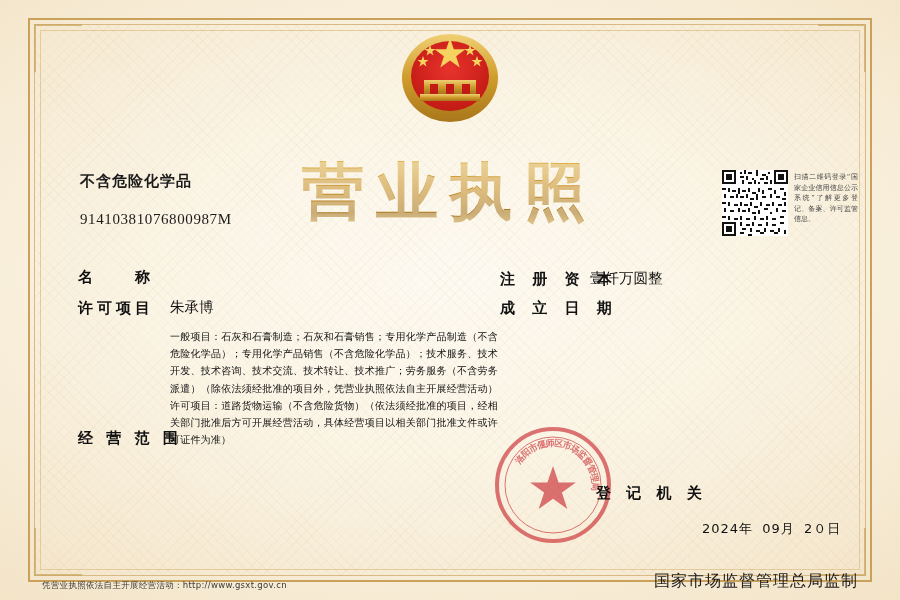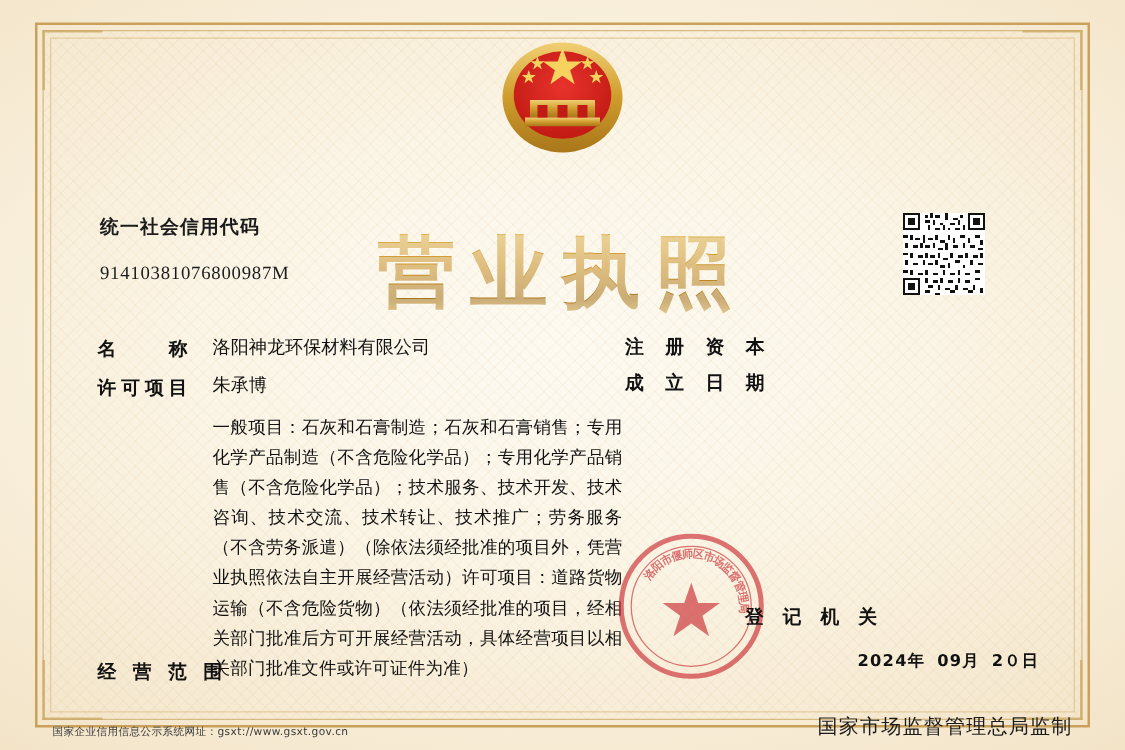--- a/index.html
+++ b/index.html
@@ -77,21 +77,20 @@
     font-size: 62px;
     font-weight: bold;
     letter-spacing: 12px;
     color: #c8922a;
     background: linear-gradient(180deg, #e8c15e 0%, #c8922a 45%, #a8761c 75%, #e2b955 100%);
     -webkit-background-clip: text;
     background-clip: text;
     -webkit-text-fill-color: transparent;
     text-shadow: 0 1px 0 rgba(255,255,255,.4);
     white-space: nowrap;
-    margin-top: 26px;
   }
 
   
   .code-block {
     position: absolute;
     left: 80px;
     top: 172px;
     color: #1b1b1b;
   }
   .code-label {
@@ -160,21 +159,21 @@
     letter-spacing: 6px;
   }
   .val {
     flex: 1 1 auto;
     font-family: "DejaVu Sans", sans-serif;
     font-size: 14.5px;
     color: #111;
     line-height: 1.45;
   }
   .val.scope {
-    font-size: 14px;
+    font-size: 10px;
     line-height: 1.72;
     text-align: justify;
     letter-spacing: .2px;
   }
   .val.addr {
     line-height: 1.6;
   }
 
   
   .registrar {
@@ -182,27 +181,26 @@
     left: 596px;
     top: 484px;
     font-family: "DejaVu Sans", sans-serif;
     font-size: 15px;
     font-weight: 700;
     letter-spacing: 5px;
     color: #111;
   }
   .issue-date {
     position: absolute;
-    left: 684px;
+    left: 700px;
     top: 520px;
     font-family: "DejaVu Sans", sans-serif;
     font-size: 13px;
     color: #111;
     letter-spacing: 1px;
-    font-weight: bold;
   }
   .issue-date span { margin: 0 2px; }
 
   
   .seal {
     position: absolute;
     left: 492px;
     top: 424px;
     width: 122px;
     height: 122px;
@@ -269,21 +267,21 @@
 
     <polygon points="46,27 47.4,31 51.6,31 48.2,33.5 49.5,37.5 46,35 42.5,37.5 43.8,33.5 40.4,31 44.6,31" fill="#f5d35e"></polygon>
     <polygon points="39,38 40.4,42 44.6,42 41.2,44.5 42.5,48.5 39,46 35.5,48.5 36.8,44.5 33.4,42 37.6,42" fill="#f5d35e"></polygon>
     <polygon points="86,27 87.4,31 91.6,31 88.2,33.5 89.5,37.5 86,35 82.5,37.5 83.8,33.5 80.4,31 84.6,31" fill="#f5d35e"></polygon>
     <polygon points="93,38 94.4,42 98.6,42 95.2,44.5 96.5,48.5 93,46 89.5,48.5 90.8,44.5 87.4,42 91.6,42" fill="#f5d35e"></polygon>
   </svg>
 
   <div class="title">营业执照</div>
 
   <div class="code-block">
-    <div class="code-label">统一社会信用代码</div>
+    <div class="code-label">不含危险化学品</div>
     <div class="code-value">91410381076800987M</div>
   </div>
 
   <svg class="qr-wrap" viewBox="0 0 33 33" shape-rendering="crispEdges">
     <rect width="33" height="33" fill="#ffffff"></rect>
     <g fill="#111111">
       <path d="M0 0h7v7h-7z M1 1h5v5h-5z" fill="#111"></path>
       <rect x="1" y="1" width="5" height="5" fill="#fff"></rect>
       <rect x="2" y="2" width="3" height="3" fill="#111"></rect>
       <rect x="26" y="0" width="7" height="7" fill="#111"></rect>
@@ -379,39 +377,40 @@
         <rect x="21" y="29" width="1" height="2"></rect>
       <rect x="24" y="30" width="2" height="1"></rect>
         <rect x="28" y="29" width="1" height="2"></rect>
       <rect x="31" y="30" width="1" height="2"></rect>
       <rect x="9" y="31" width="2" height="1"></rect>
         <rect x="13" y="32" width="2" height="1"></rect>
       <rect x="19" y="31" width="2" height="1"></rect>
         <rect x="26" y="31" width="2" height="1"></rect>
     </g>
   </svg>
+  <div class="qr-note">扫描二维码登录“国家企业信用信息公示系统”了解更多登记、备案、许可监管信息。</div>
 
   <div class="fields-left">
     <div class="row">
       <div class="lbl">名　　称</div>
-      <div class="val">洛阳神龙环保材料有限公司</div>
     </div>
     <div class="row">
       <div class="lbl">许可项目</div>
       <div class="val">朱承博</div>
     </div>
     <div class="row">
       <div class="lbl">经 营 范 围</div>
       <div class="val scope">一般项目：石灰和石膏制造；石灰和石膏销售；专用化学产品制造（不含危险化学品）；专用化学产品销售（不含危险化学品）；技术服务、技术开发、技术咨询、技术交流、技术转让、技术推广；劳务服务（不含劳务派遣）（除依法须经批准的项目外，凭营业执照依法自主开展经营活动）许可项目：道路货物运输（不含危险货物）（依法须经批准的项目，经相关部门批准后方可开展经营活动，具体经营项目以相关部门批准文件或许可证件为准）</div>
     </div>
   </div>
 
   <div class="fields-right">
     <div class="row">
       <div class="lbl r">注 册 资 本</div>
+      <div class="val">壹仟万圆整</div>
     </div>
     <div class="row">
       <div class="lbl r">成 立 日 期</div>
     </div>
   </div>
 
   <svg class="seal" viewBox="0 0 122 122">
     <circle cx="61" cy="61" r="56" fill="none" stroke="#c8232a" stroke-width="4"></circle>
     <circle cx="61" cy="61" r="48" fill="none" stroke="#c8232a" stroke-width="1"></circle>
     <polygon points="61,42 66.6,58.4 83.9,58.4 69.9,68.6 75.3,85 61,74.8 46.7,85 52.1,68.6 38.1,58.4 55.4,58.4" fill="#c8232a"></polygon>
@@ -432,15 +431,15 @@
     </g>
   </svg>
 
   <div class="registrar">登 记 机 关</div>
   <div class="issue-date">
     <span>2024年</span>
     <span>09月</span>
     <span>2０日</span>
   </div>
 
-  <div class="footer-left">国家企业信用信息公示系统网址：gsxt://www.gsxt.gov.cn</div>
+  <div class="footer-left">凭营业执照依法自主开展经营活动：http://www.gsxt.gov.cn</div>
   <div class="footer-right">国家市场监督管理总局监制</div>
 </div>
 
 </body></html>

